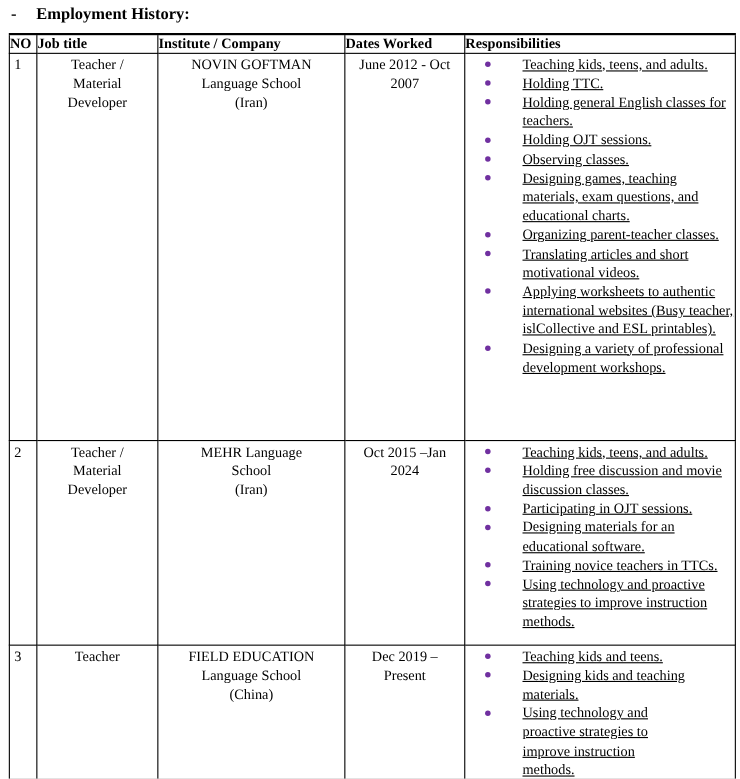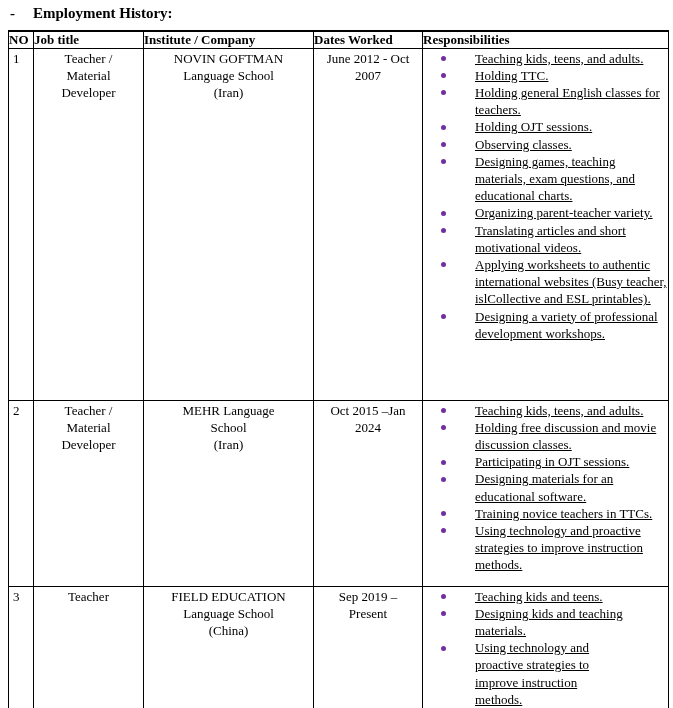--- a/index.html
+++ b/index.html
@@ -137,21 +137,21 @@
               <li>
                 <span class="dot"></span>
                 <span class="li-text">Observing classes.</span>
               </li>
               <li>
                 <span class="dot"></span>
                 <span class="li-text">Designing games, teaching materials, exam questions, and educational charts.</span>
               </li>
               <li>
                 <span class="dot"></span>
-                <span class="li-text">Organizing parent-teacher variety.</span>
+                <span class="li-text">Organizing parent-teacher classes.</span>
               </li>
               <li>
                 <span class="dot"></span>
                 <span class="li-text">Translating articles and short motivational videos.</span>
               </li>
               <li>
                 <span class="dot"></span>
                 <span class="li-text">Applying worksheets to authentic international websites (Busy teacher, islCollective and ESL printables).</span>
               </li>
               <li>
@@ -210,21 +210,21 @@
         <td class="cell-no">3</td>
         <td class="cell-center">
             <div class="line">Teacher</div>
           </td>
         <td class="cell-center">
             <div class="line">FIELD EDUCATION</div>
             <div class="line">Language School</div>
             <div class="line">(China)</div>
           </td>
         <td class="cell-center">
-            <div class="line">Sep 2019 –</div>
+            <div class="line">Dec 2019 –</div>
             <div class="line">Present</div>
           </td>
         <td class="cell-resp">
           <ul class="resp-list narrow">
               <li>
                 <span class="dot"></span>
                 <span class="li-text">Teaching kids and teens.</span>
               </li>
               <li>
                 <span class="dot"></span>

